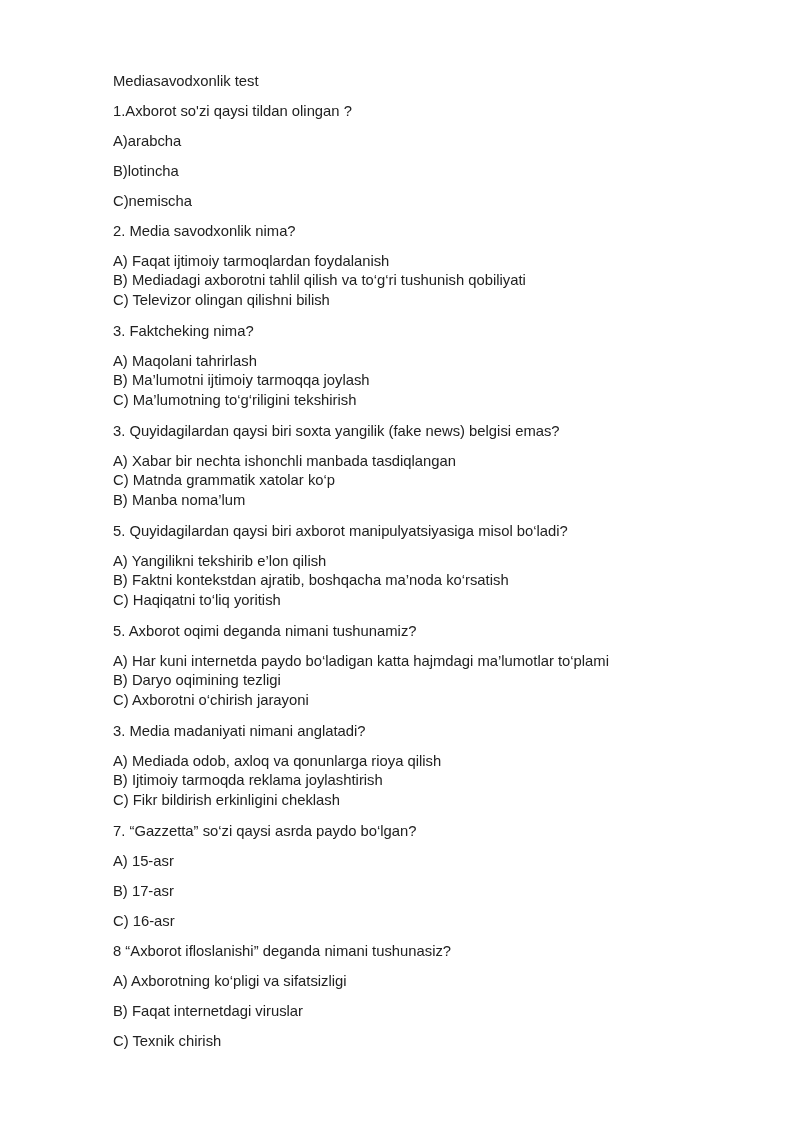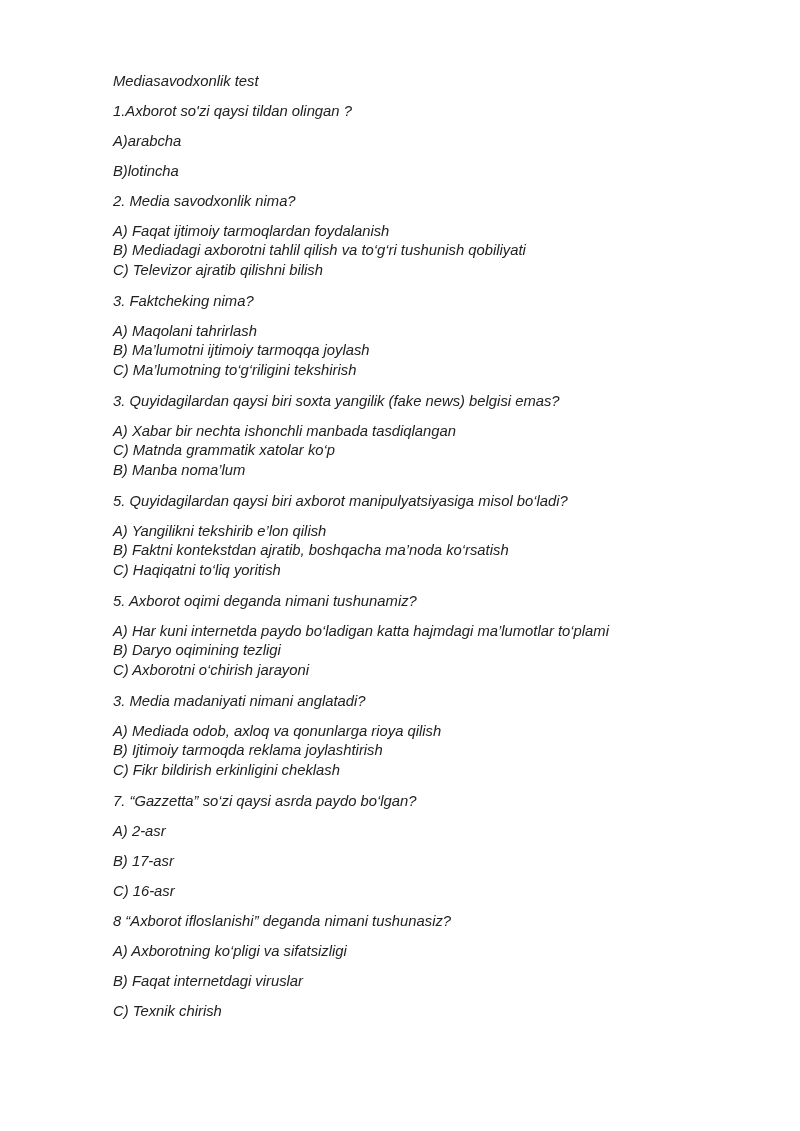--- a/index.html
+++ b/index.html
@@ -20,21 +20,20 @@
     left: 113px;
     top: 72px;
     width: 600px;
   }
   .line {
     margin: 0;
     font-size: 14.8px;
     line-height: 19.4px;
     font-weight: 400;
     white-space: pre-wrap;
-    font-style: italic;
   }
   .spaced {
     margin-bottom: 10.6px;
   }
   .options-group {
     margin-bottom: 11.8px;
   }
   .question {
     margin: 0;
     padding: 0;
@@ -44,28 +43,29 @@
 <body style="background: rgb(255, 255, 255); color: rgb(33, 33, 33);">
 
 <div class="page-content">
 
   <p class="line spaced">Mediasavodxonlik test</p>
 
   <section class="question">
     <p class="line spaced">1.Axborot so'zi qaysi tildan olingan ?</p>
     <p class="line spaced">A)arabcha</p>
     <p class="line spaced">B)lotincha</p>
+    <p class="line spaced">C)nemischa</p>
   </section>
 
   <section class="question">
     <p class="line spaced">2. Media savodxonlik nima?</p>
     <div class="options-group">
       <p class="line">A) Faqat ijtimoiy tarmoqlardan foydalanish</p>
       <p class="line">B) Mediadagi axborotni tahlil qilish va to‘g‘ri tushunish qobiliyati</p>
-      <p class="line">C) Televizor ajratib qilishni bilish</p>
+      <p class="line">C) Televizor olingan qilishni bilish</p>
     </div>
   </section>
 
   <section class="question">
     <p class="line spaced">3. Faktcheking nima?</p>
     <div class="options-group">
       <p class="line">A) Maqolani tahrirlash</p>
       <p class="line">B) Ma’lumotni ijtimoiy tarmoqqa joylash</p>
       <p class="line">C) Ma’lumotning to‘g‘riligini tekshirish</p>
     </div>
@@ -102,21 +102,21 @@
     <p class="line spaced">3. Media madaniyati nimani anglatadi?</p>
     <div class="options-group">
       <p class="line">A) Mediada odob, axloq va qonunlarga rioya qilish</p>
       <p class="line">B) Ijtimoiy tarmoqda reklama joylashtirish</p>
       <p class="line">C) Fikr bildirish erkinligini cheklash</p>
     </div>
   </section>
 
   <section class="question">
     <p class="line spaced">7. “Gazzetta” so‘zi qaysi asrda paydo bo‘lgan?</p>
-    <p class="line spaced">A) 2-asr</p>
+    <p class="line spaced">A) 15-asr</p>
     <p class="line spaced">B) 17-asr</p>
     <p class="line spaced">C) 16-asr</p>
   </section>
 
   <section class="question">
     <p class="line spaced">8 “Axborot ifloslanishi” deganda nimani tushunasiz?</p>
     <p class="line spaced">A) Axborotning ko‘pligi va sifatsizligi</p>
     <p class="line spaced">B) Faqat internetdagi viruslar</p>
     <p class="line spaced">C) Texnik chirish</p>
   </section>

